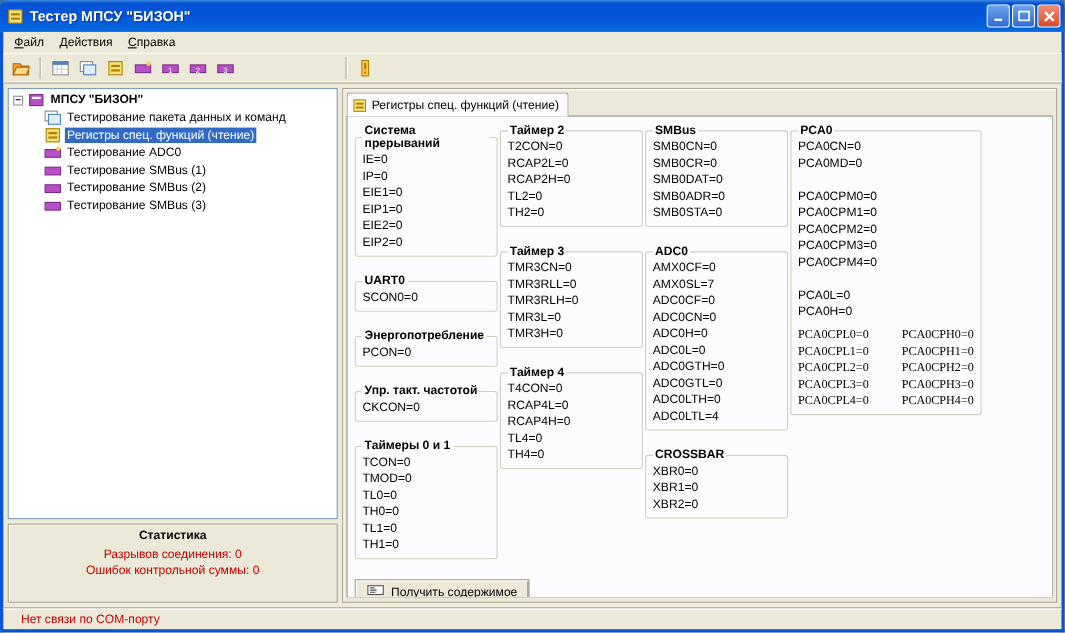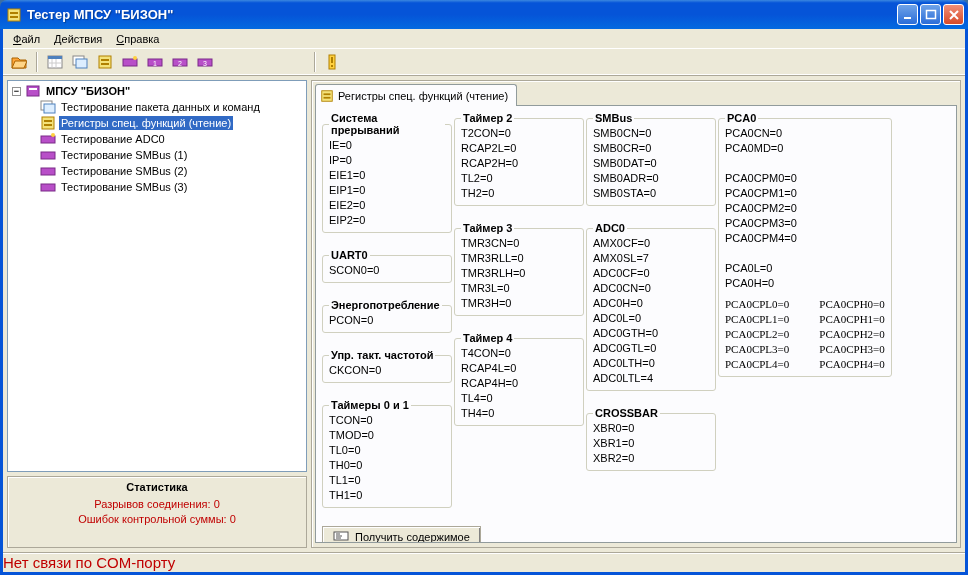--- a/index.html
+++ b/index.html
@@ -204,23 +204,23 @@
     cursor: default;
     font-size: 11px;
   }
   .getbtn .icon svg { width: 16px; height: 12px; }
   
   
   .statusbar {
     height: 20px;
     border-top: 1px solid #aca899;
     box-shadow: inset 0 1px 0 #fff;
-    padding: 2px 0;
+    padding: 2px 16px;
     color: #c00000;
-    font-size: 15px;
+    font-size: 11px;
     display: flex;
     align-items: center;
   }
 </style>
 </head>
 <body>
 
 <div class="titlebar">
   <span class="icon">
     <svg viewBox="0 0 16 16">

